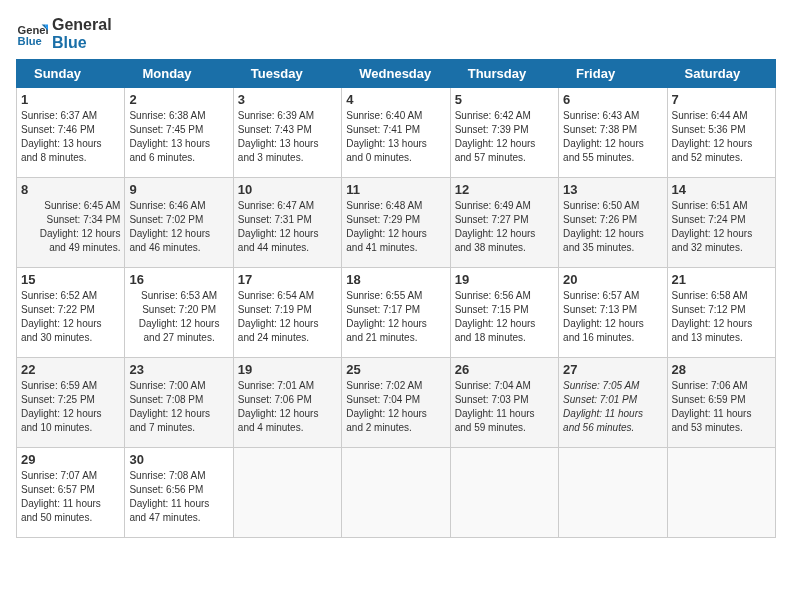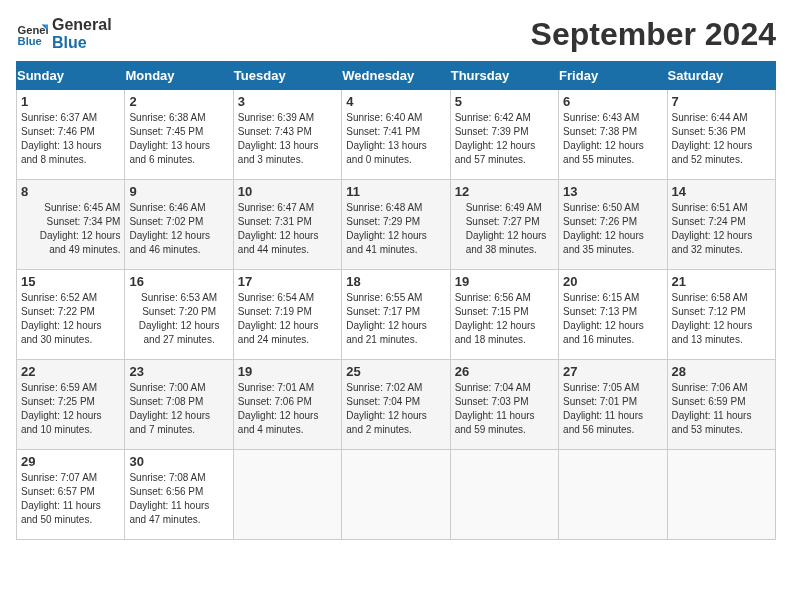--- a/index.html
+++ b/index.html
@@ -40,21 +40,21 @@
     table {
       width: 100%;
       border-collapse: collapse;
       table-layout: fixed;
     }
     thead tr th {
       background-color: #1a6fa8;
       color: #fff;
       font-size: 13px;
       font-weight: bold;
-      padding: 6px 0;
+      padding: 6px 17px;
       text-align: left;
       border: 1px solid #1a6fa8;
     }
     tbody tr td {
       vertical-align: top;
       font-size: 10.5px;
       color: #333;
       border: 1px solid #ccc;
       padding: 4px 4px;
       height: 90px;
@@ -88,21 +88,20 @@
       <text x="2" y="34" font-size="14" font-weight="bold" fill="#1a6fa8">Blue</text>
       <polygon points="32,8 40,16 36,8" fill="#1a6fa8"></polygon>
       <polygon points="36,8 40,16 40,8" fill="#2196F3"></polygon>
     </svg>
     <div style="display:flex;flex-direction:column;line-height:1.1;">
       <span style="font-size:16px;font-weight:bold;color:#333;">General</span>
       <span style="font-size:16px;font-weight:bold;color:#1a6fa8;">Blue</span>
     </div>
   </div>
   <div class="title-block">
-    <div class="month-title">September 2024</div>
   </div>
 </div>
 
 <table>
   <thead>
     <tr>
     <th>Sunday</th>
         <th>Monday</th>
         <th>Tuesday</th>
         <th>Wednesday</th>
@@ -187,21 +186,21 @@
         </td>
         <td>
           <span class="day-num">11</span>
           <div class="day-info" style="white-space: pre-line;">Sunrise: 6:48 AM
 Sunset: 7:29 PM
 Daylight: 12 hours
 and 41 minutes.</div>
         </td>
         <td>
           <span class="day-num">12</span>
-          <div class="day-info" style="white-space: pre-line; margin-left: 11px;">Sunrise: 6:49 AM
+          <div class="day-info" style="white-space: pre-line;">Sunrise: 6:49 AM
 Sunset: 7:27 PM
 Daylight: 12 hours
 and 38 minutes.</div>
         </td>
         <td>
           <span class="day-num">13</span>
           <div class="day-info" style="white-space: pre-line;">Sunrise: 6:50 AM
 Sunset: 7:26 PM
 Daylight: 12 hours
 and 35 minutes.</div>
@@ -245,21 +244,21 @@
         </td>
         <td>
           <span class="day-num">19</span>
           <div class="day-info" style="white-space: pre-line;">Sunrise: 6:56 AM
 Sunset: 7:15 PM
 Daylight: 12 hours
 and 18 minutes.</div>
         </td>
         <td>
           <span class="day-num">20</span>
-          <div class="day-info" style="white-space: pre-line;">Sunrise: 6:15 AM
+          <div class="day-info" style="white-space: pre-line;">Sunrise: 6:57 AM
 Sunset: 7:13 PM
 Daylight: 12 hours
 and 16 minutes.</div>
         </td>
         <td>
           <span class="day-num">21</span>
           <div class="day-info" style="white-space: pre-line;">Sunrise: 6:58 AM
 Sunset: 7:12 PM
 Daylight: 12 hours
 and 13 minutes.</div>
@@ -296,21 +295,21 @@
         </td>
         <td>
           <span class="day-num">26</span>
           <div class="day-info" style="white-space: pre-line;">Sunrise: 7:04 AM
 Sunset: 7:03 PM
 Daylight: 11 hours
 and 59 minutes.</div>
         </td>
         <td>
           <span class="day-num">27</span>
-          <div class="day-info" style="white-space: pre-line;">Sunrise: 7:05 AM
+          <div class="day-info" style="white-space: pre-line; font-style: italic;">Sunrise: 7:05 AM
 Sunset: 7:01 PM
 Daylight: 11 hours
 and 56 minutes.</div>
         </td>
         <td>
           <span class="day-num">28</span>
           <div class="day-info" style="white-space: pre-line;">Sunrise: 7:06 AM
 Sunset: 6:59 PM
 Daylight: 11 hours
 and 53 minutes.</div>

